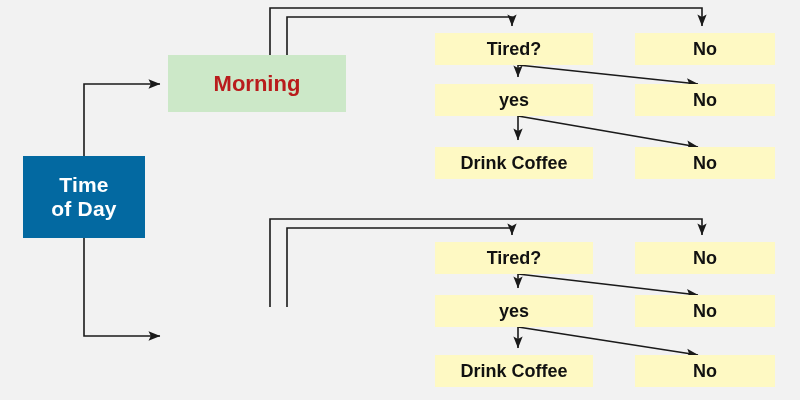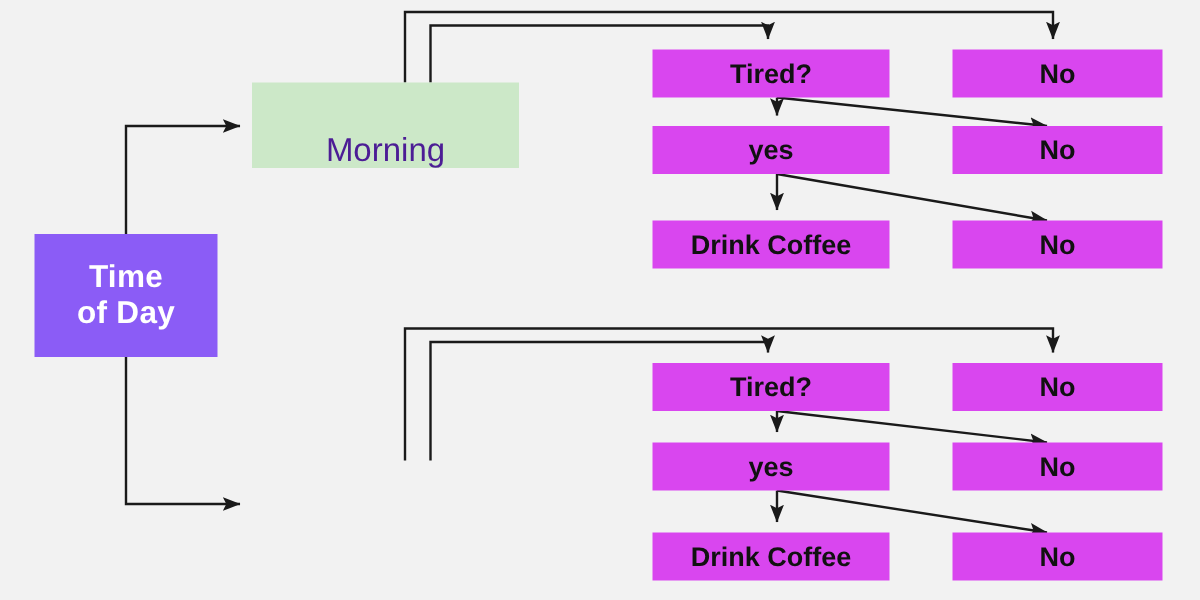--- a/index.html
+++ b/index.html
@@ -32,35 +32,34 @@
     position: absolute;
     box-sizing: border-box;
     display: flex;
     align-items: center;
     justify-content: center;
     text-align: center;
     line-height: 1.15;
     white-space: pre-line;
   }
   .node-root {
-    background: #8b5cf6;
+    background: #0369a1;
     color: #ffffff;
     font-size: 21px;
     font-weight: bold;
     letter-spacing: 0.2px;
   }
   .node-branch {
     background: #cce8c8;
-    color: #4c1d95;
+    color: #b91c1c;
     font-size: 22px;
-    font-weight: normal;
-    align-items: flex-end;
+    font-weight: bold;
   }
   .node-step {
-    background: #d946ef;
+    background: #fef9c3;
     color: #111111;
     font-size: 18px;
     font-weight: bold;
   }
 </style>
 </head>
 <body>
 
 <div id="diagram-root">
 

